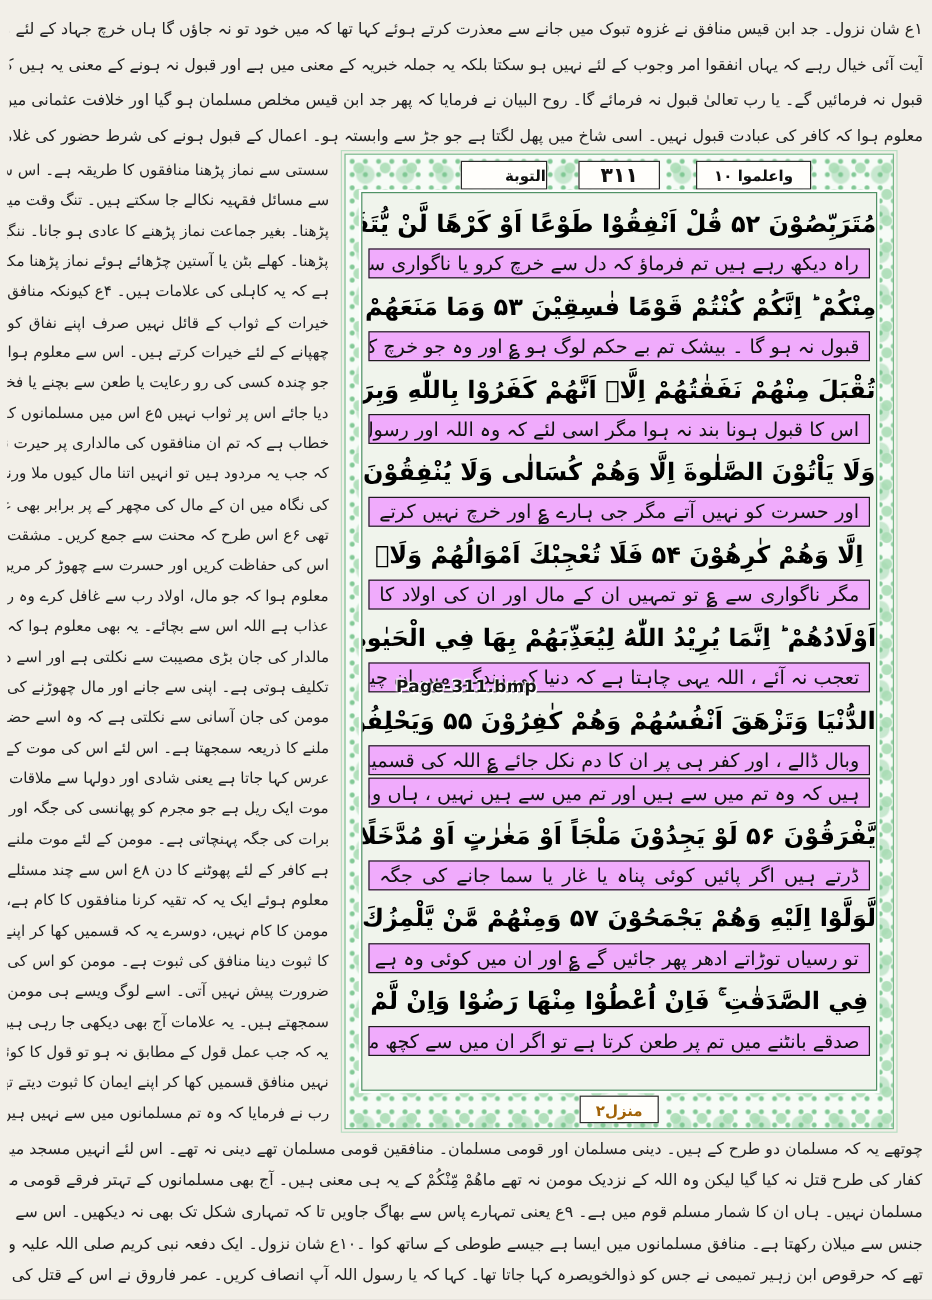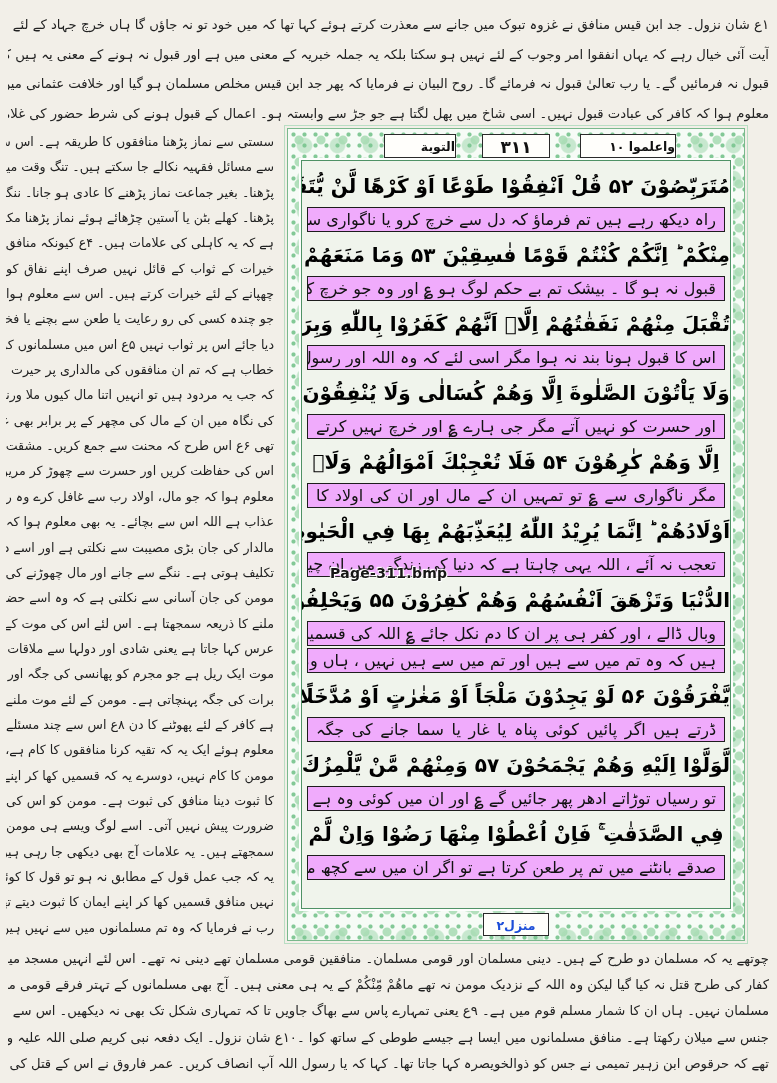--- a/index.html
+++ b/index.html
@@ -78,29 +78,29 @@
     white-space:nowrap;overflow:hidden;
     color:#111;
   }
   
   .hdr-box{
     position:absolute;top:5px;height:24px;line-height:24px;
     background:#fffefb;border:1px solid #2a2a2a;
     text-align:center;font-size:12.5px;font-weight:bold;
     box-sizing:border-box;color:#111;
   }
-  .hdr-juz{right:68px;width:96px;text-align:right;}
+  .hdr-juz{right:68px;width:96px;}
   .hdr-page{left:50%;transform:translateX(-50%);width:68px;font-size:17px;}
   .hdr-surah{left:96px;width:72px;padding-left:48px;}
   .manzil-box{
     position:absolute;bottom:4px;left:50%;transform:translateX(-50%);
     width:66px;height:23px;line-height:23px;
     background:#fffefb;border:1px solid #2a2a2a;
     text-align:center;font-size:12.5px;font-weight:bold;
-    box-sizing:border-box;color:#1d4ed8;
+    box-sizing:border-box;color:#a16207;
   }
   
   .filename-artifact{
     position:absolute;top:529px;left:330px;
     direction:ltr;
     font-size:14px;font-weight:bold;color:#161616;
     text-shadow:0 0 2px #fff,0 0 3px #fff,1px 1px 0 #fff,-1px -1px 0 #fff;
     letter-spacing:.3px;
     margin-top:36px;
   }
@@ -128,21 +128,21 @@
       <div class="note-line">جو چندہ کسی کی رو رعایت یا طعن سے بچنے یا فخر کے طور پر</div>
       <div class="note-line">دیا جائے اس پر ثواب نہیں ۵ع اس میں مسلمانوں کو</div>
       <div class="note-line">خطاب ہے کہ تم ان منافقوں کی مالداری پر حیرت نہ کرو</div>
       <div class="note-line">کہ جب یہ مردود ہیں تو انہیں اتنا مال کیوں ملا ورنہ حضور</div>
       <div class="note-line">کی نگاہ میں ان کے مال کی مچھر کے پر برابر بھی عزت نہ</div>
       <div class="note-line">تھی ۶ع اس طرح کہ محنت سے جمع کریں۔ مشقت سے</div>
       <div class="note-line">اس کی حفاظت کریں اور حسرت سے چھوڑ کر مریں۔ ۷ع</div>
       <div class="note-line">معلوم ہوا کہ جو مال، اولاد رب سے غافل کرے وہ رب کا</div>
       <div class="note-line">عذاب ہے اللہ اس سے بچائے۔ یہ بھی معلوم ہوا کہ</div>
       <div class="note-line">مالدار کی جان بڑی مصیبت سے نکلتی ہے اور اسے دگنی</div>
-      <div class="note-line">تکلیف ہوتی ہے۔ ننگے سے جانے اور مال چھوڑنے کی</div>
+      <div class="note-line">تکلیف ہوتی ہے۔ اپنی سے جانے اور مال چھوڑنے کی</div>
       <div class="note-line">مومن کی جان آسانی سے نکلتی ہے کہ وہ اسے حضور سے</div>
       <div class="note-line">ملنے کا ذریعہ سمجھتا ہے۔ اس لئے اس کی موت کے دن کو</div>
       <div class="note-line">عرس کہا جاتا ہے یعنی شادی اور دولہا سے ملاقات کا دن۔</div>
       <div class="note-line">موت ایک ریل ہے جو مجرم کو پھانسی کی جگہ اور دولہا کو</div>
       <div class="note-line">برات کی جگہ پہنچاتی ہے۔ مومن کے لئے موت ملنے کا دن</div>
       <div class="note-line">ہے کافر کے لئے پھوٹنے کا دن ۸ع اس سے چند مسئلے</div>
       <div class="note-line">معلوم ہوئے ایک یہ کہ تقیہ کرنا منافقوں کا کام ہے،</div>
       <div class="note-line">مومن کا کام نہیں، دوسرے یہ کہ قسمیں کھا کر اپنے ایمان</div>
       <div class="note-line">کا ثبوت دینا منافق کی ثبوت ہے۔ مومن کو اس کی</div>
       <div class="note-line">ضرورت پیش نہیں آتی۔ اسے لوگ ویسے ہی مومن</div>

